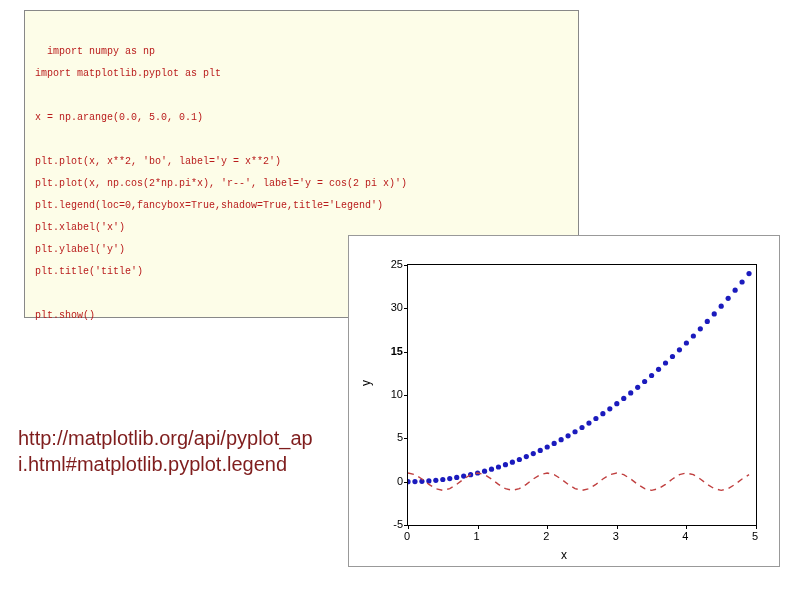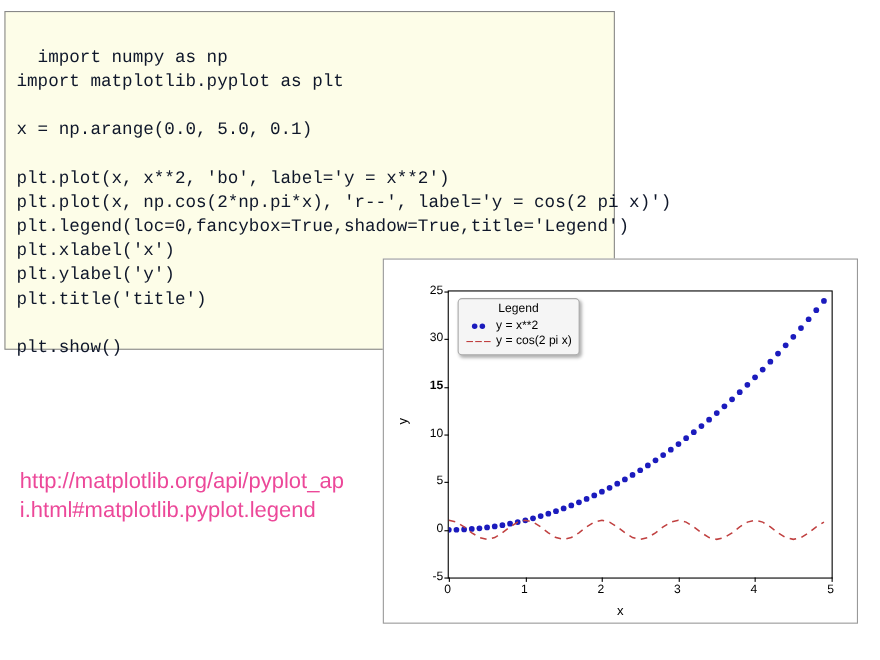--- a/index.html
+++ b/index.html
@@ -6,41 +6,41 @@
     margin: 0;
     padding: 0;
     width: 800px;
     height: 600px;
     background: #fff;
     font-family: Arial, Helvetica, sans-serif;
     overflow: hidden;
   }
   .code-box {
     position: absolute;
-    left: 4px;
+    left: 24px;
     top: 10px;
     width: 555px;
     height: 308px;
     background: #fdfde8;
     border: 1px solid #888;
     box-sizing: border-box;
     padding: 8px 10px;
     font-family: "Courier New", monospace;
-    font-size: 16px;
+    font-size: 10px;
     line-height: 22px;
-    color: #0f172a;
+    color: #b91c1c;
     white-space: pre;
   }
   .url-text {
     position: absolute;
     left: 18px;
     top: 425px;
     font-size: 20px;
     line-height: 26px;
-    color: #ec4899;
+    color: #7f1d1d;
     font-family: Arial, Helvetica, sans-serif;
     white-space: pre;
   }
   .chart-wrap {
     position: absolute;
     left: 348px;
     top: 235px;
     width: 430px;
     height: 330px;
     background: #fff;
@@ -227,38 +227,20 @@
           <circle cx="306.24000000000007" cy="48.880000000000024" r="2.6" fill="#1b1bbd"></circle>
           <circle cx="313.2" cy="41.16666666666666" r="2.6" fill="#1b1bbd"></circle>
           <circle cx="320.15999999999997" cy="33.28" r="2.6" fill="#1b1bbd"></circle>
           <circle cx="327.12" cy="25.22" r="2.6" fill="#1b1bbd"></circle>
           <circle cx="334.08" cy="16.98666666666668" r="2.6" fill="#1b1bbd"></circle>
           <circle cx="341.04" cy="8.579999999999984" r="2.6" fill="#1b1bbd"></circle>
           <path d="M0 208 L6.96 209.65533333333332 L13.92 213.98866666666666 L20.88 219.34466666666668 L27.84 223.678 L34.800000000000004 225.33333333333334 L41.76 223.678 L48.71999999999999 219.34466666666668 L55.68 213.98866666666666 L62.64 209.65533333333332 L69.60000000000001 208 L76.56000000000002 209.65533333333332 L83.52 213.98866666666666 L90.48 219.34466666666668 L97.43999999999998 223.678 L104.39999999999999 225.33333333333334 L111.36 223.678 L118.32 219.34466666666668 L125.28 213.98866666666666 L132.24 209.65533333333332 L139.20000000000002 208 L146.16000000000003 209.65533333333332 L153.12000000000003 213.98866666666666 L160.07999999999998 219.34466666666668 L167.04 223.678 L174 225.33333333333334 L180.96 223.678 L187.92000000000002 219.34466666666668 L194.87999999999997 213.98866666666666 L201.83999999999997 209.65533333333332 L208.79999999999998 208 L215.76 209.65533333333332 L222.72 213.98866666666666 L229.67999999999998 219.34466666666668 L236.64 223.678 L243.6 225.33333333333334 L250.56 223.678 L257.52 219.34466666666668 L264.48 213.98866666666666 L271.44 209.65533333333332 L278.40000000000003 208 L285.35999999999996 209.65533333333332 L292.32000000000005 213.98866666666666 L299.28 219.34466666666668 L306.24000000000007 223.678 L313.2 225.33333333333334 L320.15999999999997 223.678 L327.12 219.34466666666668 L334.08 213.98866666666666 L341.04 209.65533333333332 " fill="none" stroke="#c04040" stroke-width="1.4" stroke-dasharray="6 5"></path>
         </g>
     </svg>
 
-    <div class="legend-box">
-      <div class="legend-title">Legend</div>
-      <div class="legend-row">
-        <span class="legend-swatch">
-          <span class="dot-blue"></span>
-            <span class="dot-blue"></span>
-        </span>
-        <span>y = x**2</span>
-      </div>
-      <div class="legend-row">
-        <span class="legend-swatch">
-          <span class="dash-red"></span>
-            <span class="dash-red"></span>
-            <span class="dash-red"></span>
-        </span>
-        <span>y = cos(2 pi x)</span>
-      </div>
-    </div>
 
     <div id="xtick-lines">
         <div class="xtick-line" style="left: 0px; top: 260px;"></div>
         <div class="xtick-line" style="left: 69.6px; top: 260px;"></div>
         <div class="xtick-line" style="left: 139.2px; top: 260px;"></div>
         <div class="xtick-line" style="left: 208.8px; top: 260px;"></div>
         <div class="xtick-line" style="left: 278.4px; top: 260px;"></div>
         <div class="xtick-line" style="left: 348px; top: 260px;"></div>
       </div>
     <div id="ytick-lines">

